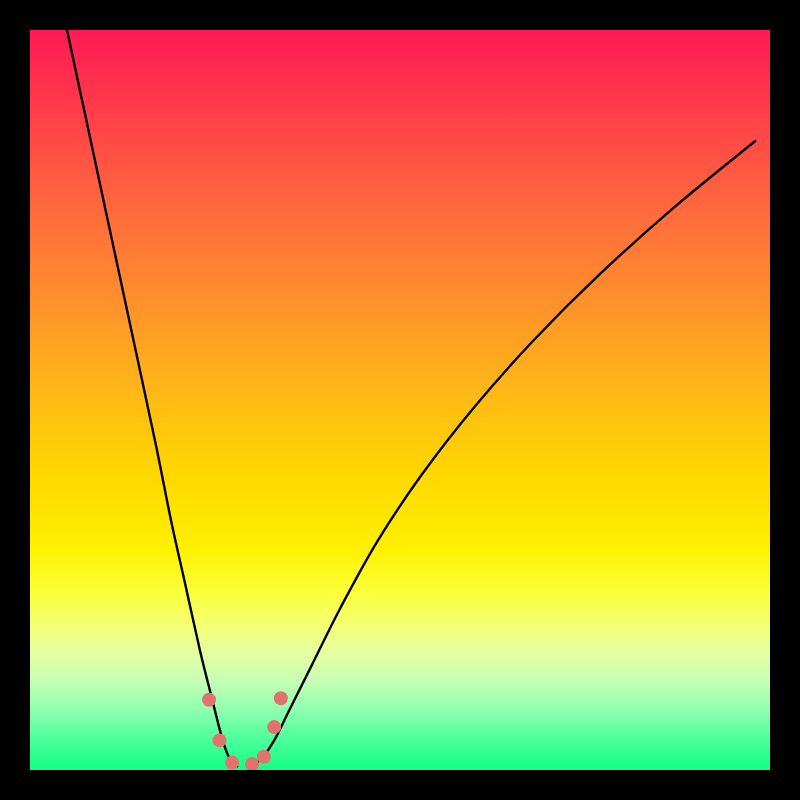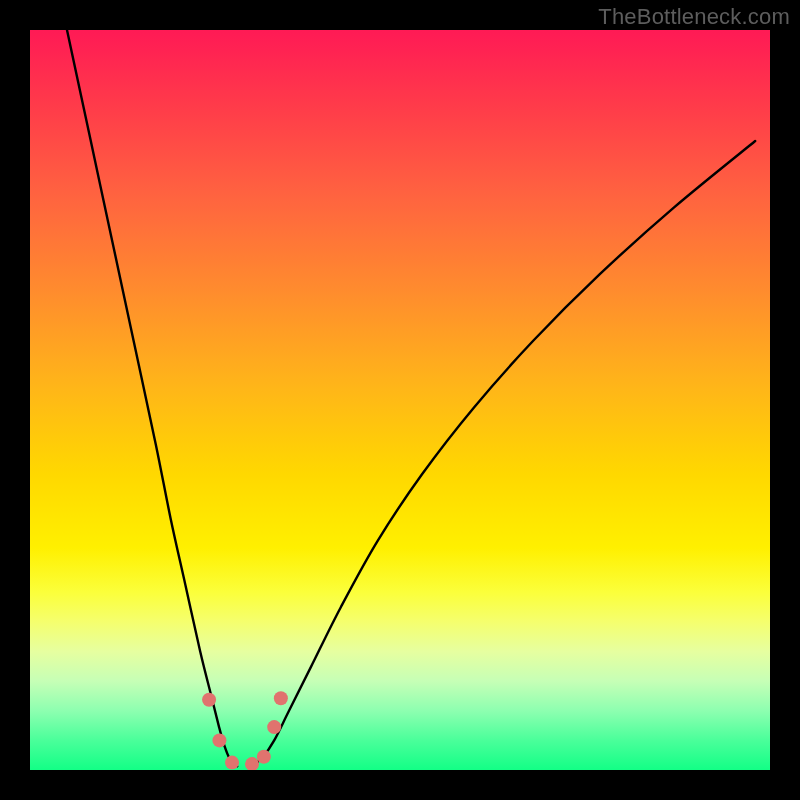--- a/index.html
+++ b/index.html
@@ -67,21 +67,20 @@
     font-size: 22px;
     letter-spacing: 0.2px;
     font-weight: 400;
     user-select: none;
   }
 </style>
 </head>
 <body>
 
 <div class="frame">
-  <div class="watermark">TheBottleneck.com</div>
 
   <div class="plot">
     <div class="gradient"></div>
     <svg class="curves" viewBox="0 0 740 740" preserveAspectRatio="none">
       <path id="left-branch-path" fill="none" stroke="#000" stroke-width="2.4" stroke-linecap="round" stroke-linejoin="round" d="M 37.00 0.00 C 40.70 17.27, 51.80 69.07, 59.20 103.60 C 66.60 138.13, 74.00 172.67, 81.40 207.20 C 88.80 241.73, 96.20 276.27, 103.60 310.80 C 111.00 345.33, 119.63 384.80, 125.80 414.40 C 131.97 444.00, 135.67 464.97, 140.60 488.40 C 145.53 511.83, 150.47 532.80, 155.40 555.00 C 160.33 577.20, 165.88 603.10, 170.20 621.60 C 174.52 640.10, 178.22 653.67, 181.30 666.00 C 184.38 678.33, 186.60 687.58, 188.70 695.60 C 190.80 703.62, 192.03 708.55, 193.88 714.10 C 195.73 719.65, 197.58 725.20, 199.80 728.90 C 202.02 732.60, 205.97 735.07, 207.20 736.30"></path>
       <path id="right-branch-path" fill="none" stroke="#000" stroke-width="2.4" stroke-linecap="round" stroke-linejoin="round" d="M 222.00 736.30 C 223.85 734.70, 229.40 731.00, 233.10 726.68 C 236.80 722.36, 239.88 718.05, 244.20 710.40 C 248.52 702.75, 252.83 693.13, 259.00 680.80 C 265.17 668.47, 272.57 653.67, 281.20 636.40 C 289.83 619.13, 299.70 598.17, 310.80 577.20 C 321.90 556.23, 334.23 532.80, 347.80 510.60 C 361.37 488.40, 376.17 466.20, 392.20 444.00 C 408.23 421.80, 425.50 399.60, 444.00 377.40 C 462.50 355.20, 482.23 333.00, 503.20 310.80 C 524.17 288.60, 546.37 266.40, 569.80 244.20 C 593.23 222.00, 617.90 199.80, 643.80 177.60 C 669.70 155.40, 711.63 122.10, 725.20 111.00"></path>
       <g id="markers-group">
           <circle cx="179.08" cy="669.70" r="7" fill="#e0736e"></circle>
           <circle cx="189.44" cy="710.40" r="7" fill="#e0736e"></circle>
           <circle cx="202.02" cy="732.60" r="7" fill="#e0736e"></circle>

